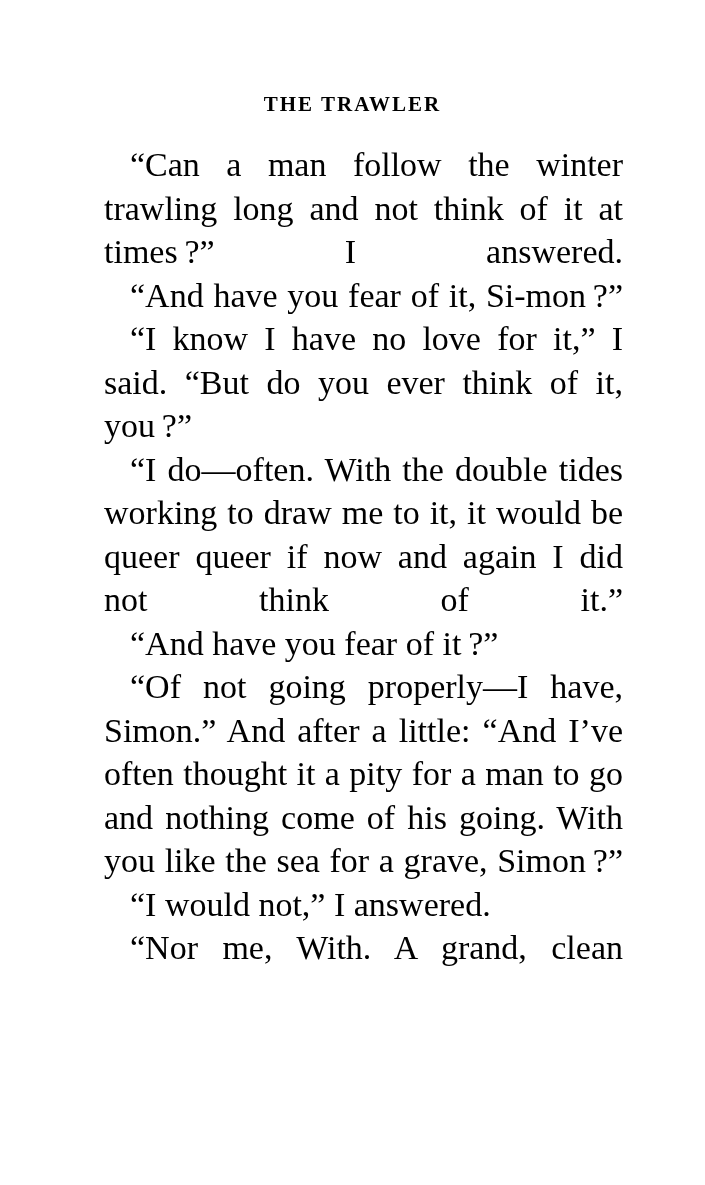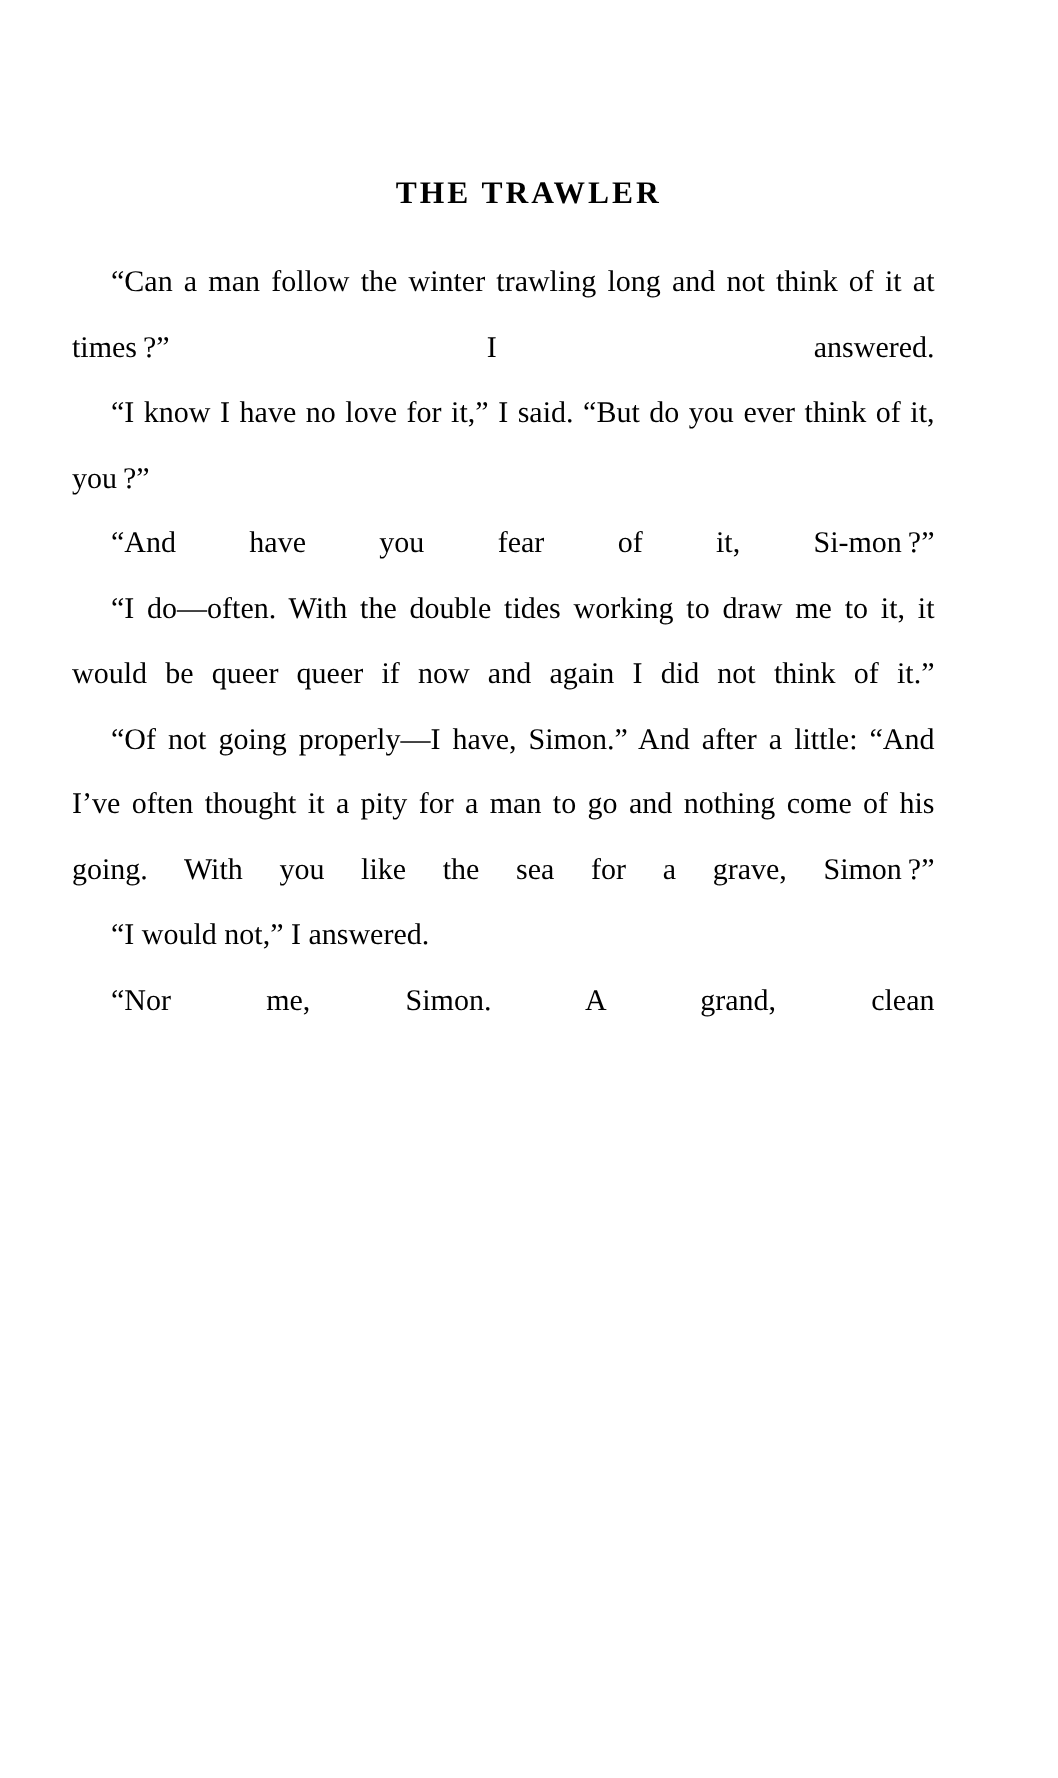--- a/index.html
+++ b/index.html
@@ -21,27 +21,27 @@
     box-sizing: border-box;
     padding: 0;
     position: relative;
   }
   .running-head {
     text-align: center;
     font-size: 21px;
     letter-spacing: 2.0px;
     font-variant: small-caps;
     text-transform: uppercase;
-    margin-top: 116px;
+    margin-top: 92px;
     font-weight: 600;
     font-family: "Liberation Serif", "DejaVu Serif", serif;
   }
   .body-text {
-    margin: 26px 82px 0 48px;
-    font-size: 20px;
+    margin: 26px 82px 0 104px;
+    font-size: 34px;
     line-height: 43.5px;
     text-align: justify;
     text-justify: inter-word;
     hyphens: none;
   }
   .body-text p {
     margin: 0;
     text-indent: 26px;
     text-align: justify;
   }
@@ -52,21 +52,22 @@
 </style>
 </head>
 <body>
 
 <div class="page">
 
   <div class="running-head">THE TRAWLER</div>
 
   <div class="body-text">
     <p class="justify-all">“Can a man follow the winter trawling long and not think of it at times ?” I answered.</p>
+    <p class="justify-all">“And have you fear of it, Si-mon ?”</p>
     <p class="justify-all">“I know I have no love for it,” I said. “But do you ever think of it, you ?”</p>
-    <p class="justify-all">“And have you fear of it, Si-mon ?”</p>
     <p class="justify-all">“I do—often. With the double tides working to draw me to it, it would be queer queer if now and again I did not think of it.”</p>
+    <p>“And have you fear of it ?”</p>
     <p class="justify-all">“Of not going properly—I have, Simon.” And after a little: “And I’ve often thought it a pity for a man to go and nothing come of his going. With you like the sea for a grave, Simon ?”</p>
     <p>“I would not,” I answered.</p>
-    <p class="justify-all">“Nor me, Simon. A grand, clean</p>
+    <p class="justify-all">“Nor me, With. A grand, clean</p>
   </div>
 
 </div>
 
 </body></html>

